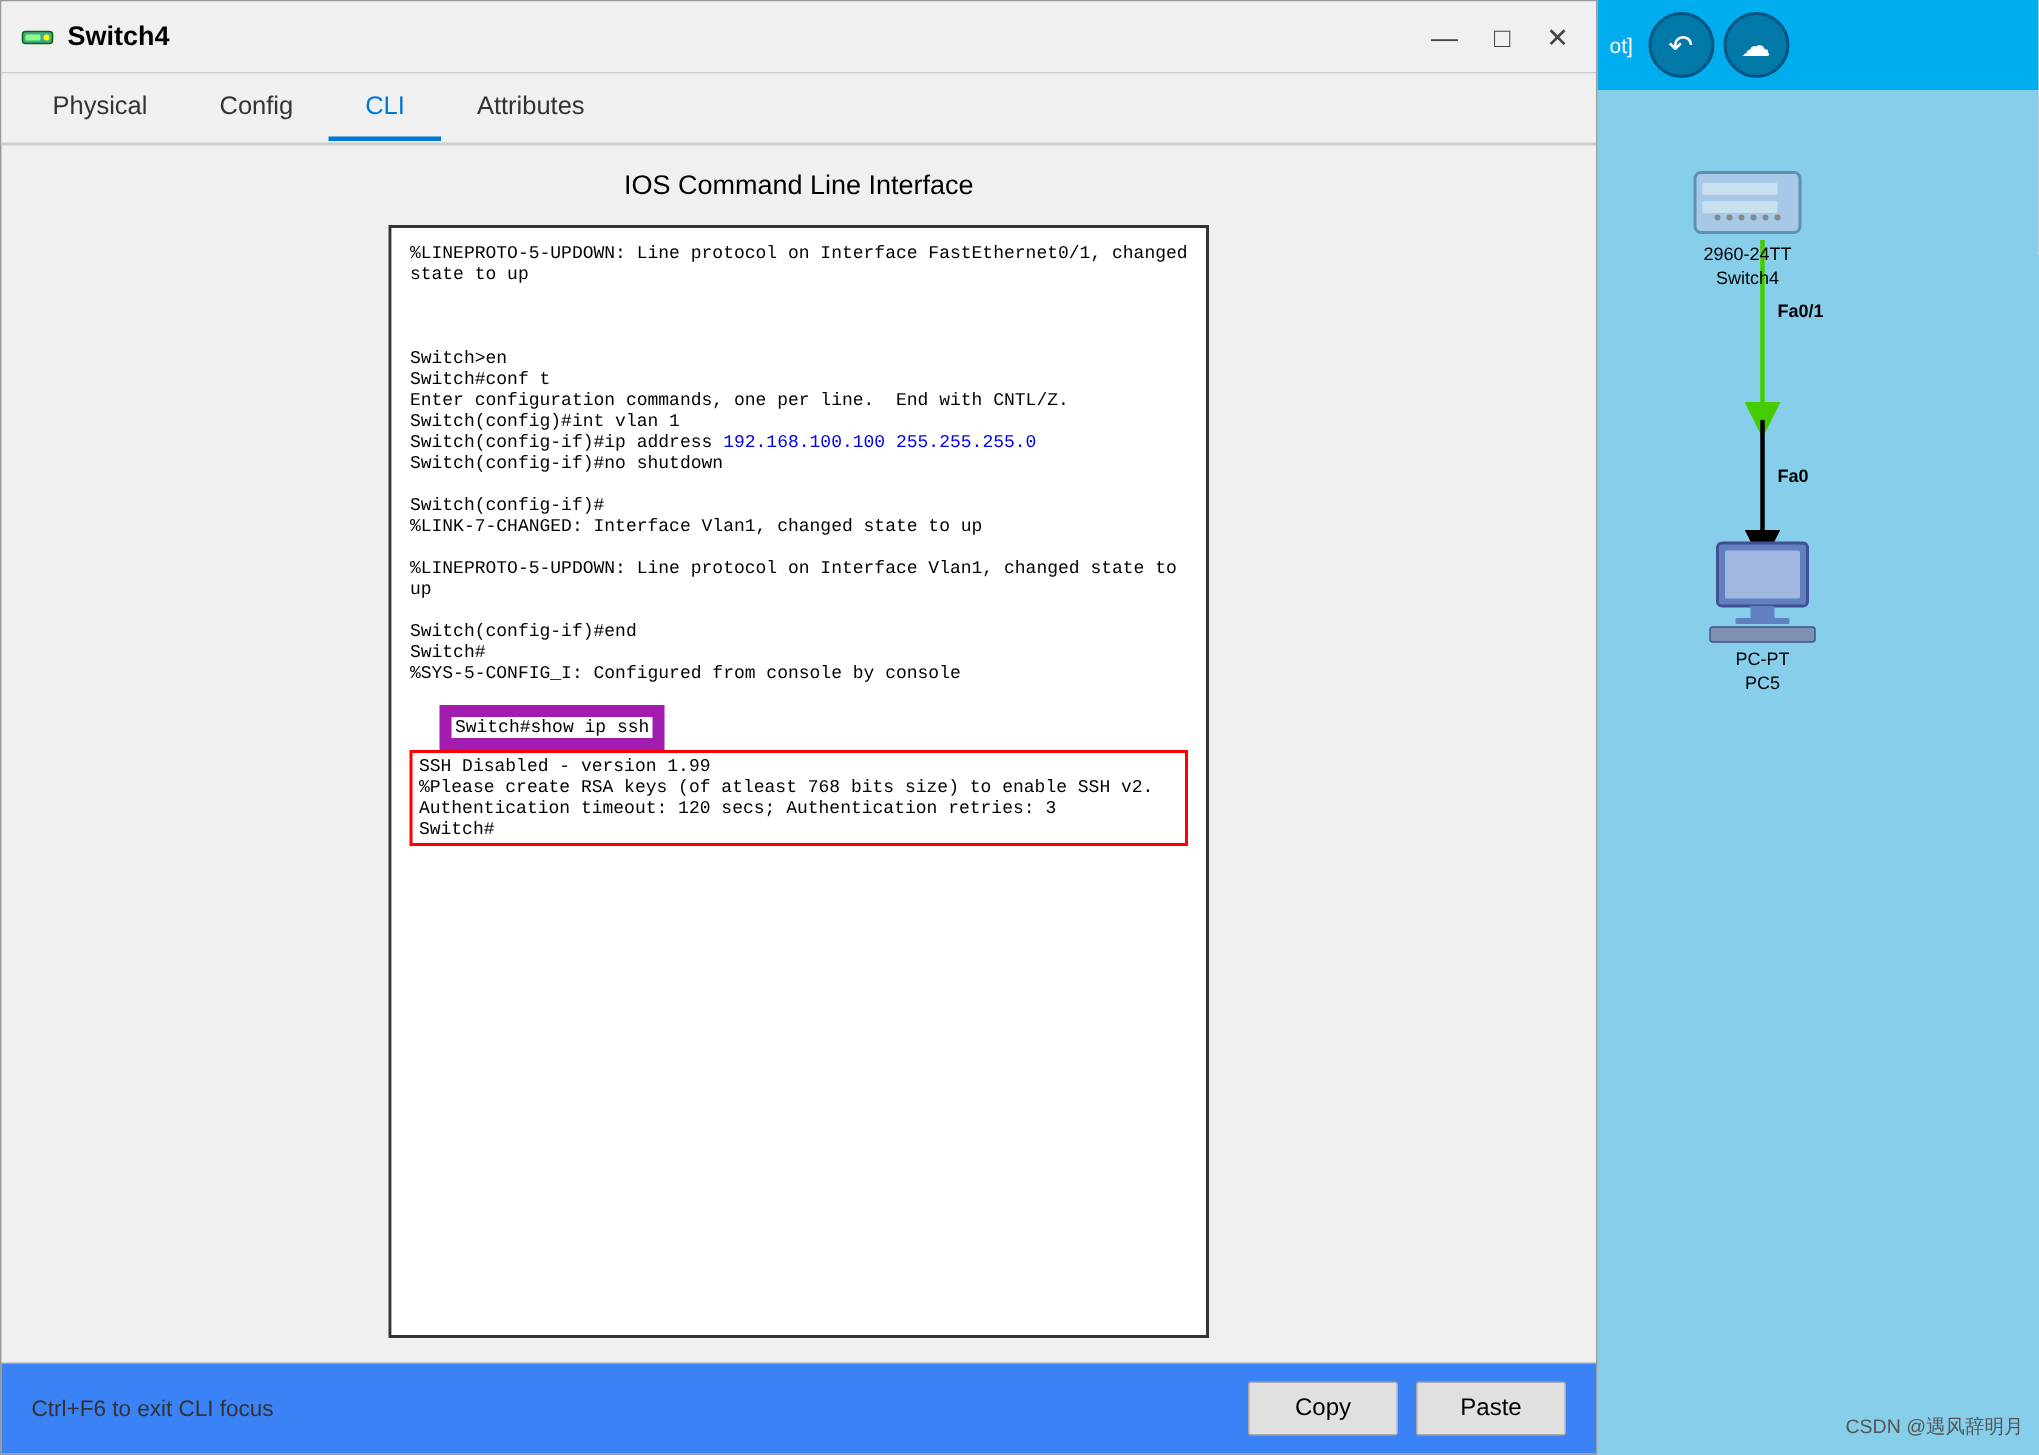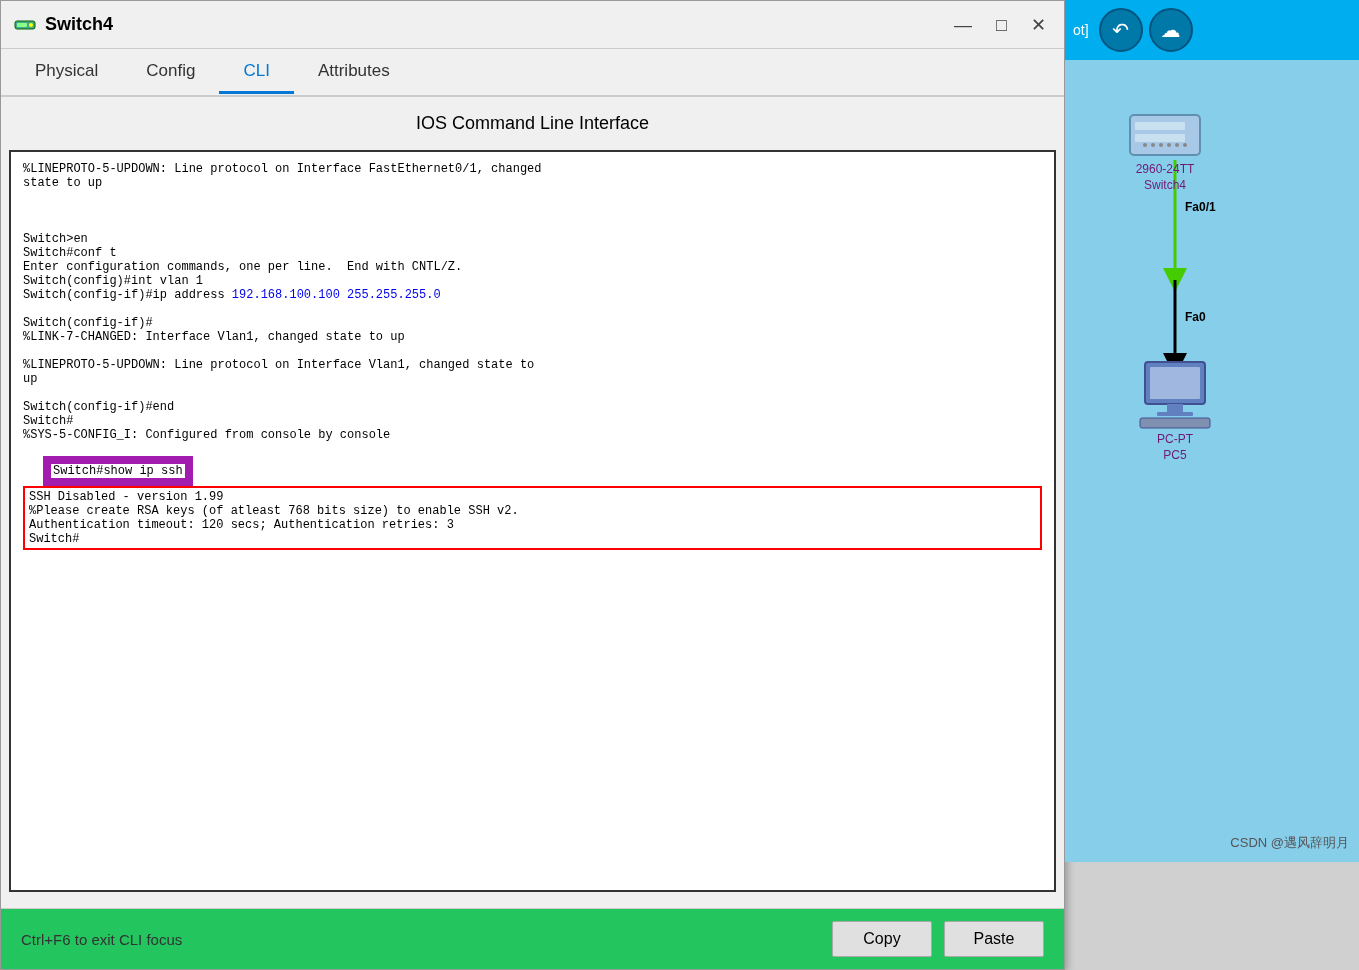--- a/index.html
+++ b/index.html
@@ -91,20 +91,21 @@
     }
 
     
     .content-area {
       flex: 1;
       padding: 16px 8px;
       display: flex;
       flex-direction: column;
       gap: 8px;
       overflow: hidden;
+      align-items: center;
     }
 
     .cli-title {
       text-align: center;
       font-size: 18px;
       font-weight: normal;
       color: #000;
       margin-bottom: 8px;
     }
 
@@ -128,21 +129,21 @@
       white-space: pre-wrap;
       word-wrap: break-word;
     }
 
     
     .bottom-bar {
       display: flex;
       align-items: center;
       justify-content: space-between;
       padding: 12px 20px;
-      background: #22c55e;
+      background: #3b82f6;
       border-top: 1px solid #ccc;
       min-height: 60px;
     }
     .bottom-hint {
       font-size: 15px;
       color: #333;
     }
     .bottom-buttons {
       display: flex;
       gap: 12px;
@@ -156,21 +157,21 @@
       cursor: pointer;
       border-radius: 2px;
     }
 
     
     .right-panel {
       position: absolute;
       top: 0;
       left: 1065px;
       width: 294px;
-      height: 862px;
+      height: 970px;
       background: #87CEEB;
       overflow: hidden;
     }
 
     
     .right-toolbar {
       background: #00AEEF;
       height: 60px;
       display: flex;
       align-items: center;
@@ -208,21 +209,21 @@
     .device-switch {
       position: absolute;
       top: 30px;
       left: 60px;
       display: flex;
       flex-direction: column;
       align-items: center;
     }
     .device-label {
       font-size: 12px;
-      color: #701a75;
+      color: #000000;
       margin-top: 2px;
       text-align: center;
       line-height: 1.3;
     }
 
     
     .device-pc {
       position: absolute;
       top: 280px;
       left: 70px;
@@ -308,20 +309,21 @@
       <div class="terminal-inner"><span class="terminal-line">%LINEPROTO-5-UPDOWN: Line protocol on Interface FastEthernet0/1, changed
 </span><span class="terminal-line">state to up
 </span><span class="terminal-line">
 </span><span class="terminal-line">
 </span><span class="terminal-line">
 </span><span class="terminal-line">Switch&gt;en
 </span><span class="terminal-line">Switch#conf t
 </span><span class="terminal-line">Enter configuration commands, one per line.  End with CNTL/Z.
 </span><span class="terminal-line">Switch(config)#int vlan 1
 </span><span class="terminal-line">Switch(config-if)#ip address <span style="color:#0000ee;">192.168.100.100 255.255.255.0</span>
+</span><span class="terminal-line">Switch(config-if)#no shutdown
 </span><span class="terminal-line">
 </span><span class="terminal-line">Switch(config-if)#
 </span><span class="terminal-line">%LINK-7-CHANGED: Interface Vlan1, changed state to up
 </span><span class="terminal-line">
 </span><span class="terminal-line">%LINEPROTO-5-UPDOWN: Line protocol on Interface Vlan1, changed state to
 </span><span class="terminal-line">up
 </span><span class="terminal-line">
 </span><span class="terminal-line">Switch(config-if)#end
 </span><span class="terminal-line">Switch#
 </span><span class="terminal-line">%SYS-5-CONFIG_I: Configured from console by console

